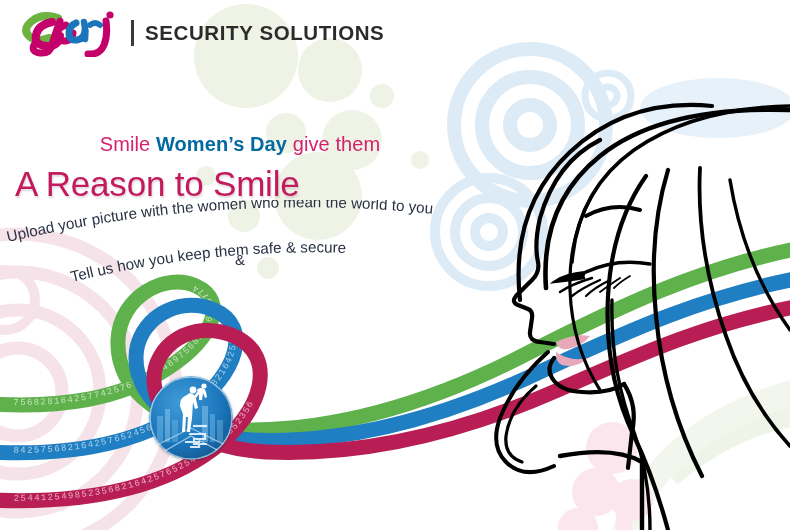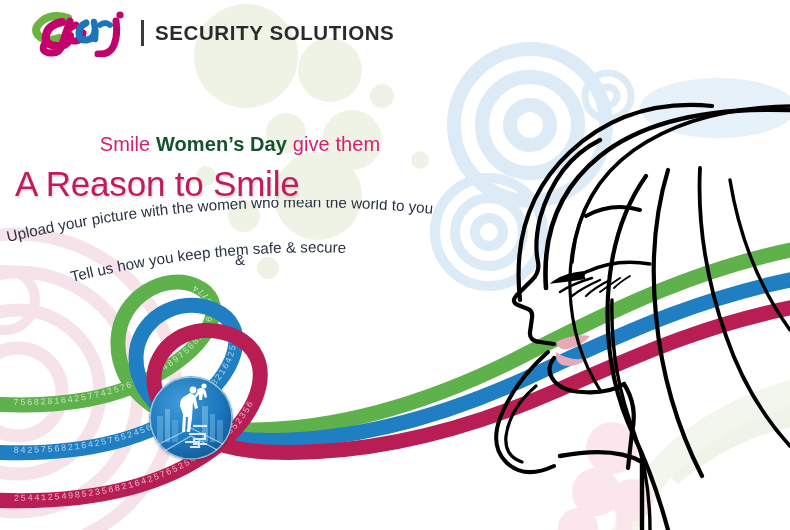--- a/index.html
+++ b/index.html
@@ -1,30 +1,30 @@
 <!DOCTYPE html>
 <html><head>
 <meta charset="utf-8">
 <style>
   html,body{margin:0;padding:0;background:#fff;}
   body{width:790px;height:530px;overflow:hidden;font-family:"Liberation Sans",sans-serif;}
   #stage{position:relative;width:790px;height:530px;background:#ffffff;overflow:hidden;}
   .layer{position:absolute;top:0;left:0;width:790px;height:530px;}
 
   
-  #logo{position:absolute;left:28px;top:8px;width:340px;height:50px;display:flex;align-items:center;}
+  #logo{position:absolute;left:18px;top:8px;width:340px;height:50px;display:flex;align-items:center;}
   #logo-mark{width:104px;height:48px;flex:0 0 auto;}
   #logo-divider{width:3px;height:26px;background:#3a3a3a;margin:0 11px 0 9px;flex:0 0 auto;}
   #logo-text{font-size:20.5px;font-weight:bold;letter-spacing:0.6px;color:#2b2b2b;
              font-family:"Liberation Sans",sans-serif;white-space:nowrap;}
 
   
   #kicker{position:absolute;left:0;top:133px;width:480px;text-align:center;
           font-size:20px;color:#d6206c;letter-spacing:0.1px;white-space:nowrap;}
-  #kicker .b{font-weight:bold;color:#14532d;}
+  #kicker .b{font-weight:bold;color:#0369a1;}
   #headline{position:absolute;left:15px;top:157px;width:480px;text-align:left;
             font-size:35px;line-height:54px;letter-spacing:-0.2px;white-space:nowrap;
             background:linear-gradient(180deg,#e06697 0%,#d4evaluated 0%,#cf2368 45%,#a7days 0%,#a01347 100%);
             -webkit-background-clip:text;background-clip:text;color:#c21a5c;
             text-shadow:1px 2px 2px rgba(150,120,130,.28);}
 
   
   #tagline{position:absolute;left:0;top:200px;width:480px;height:95px;}
   #tagline text{font-family:"Liberation Sans",sans-serif;fill:#2a3244;font-size:15.2px;}
   #tagline .amp{font-size:15px;}

